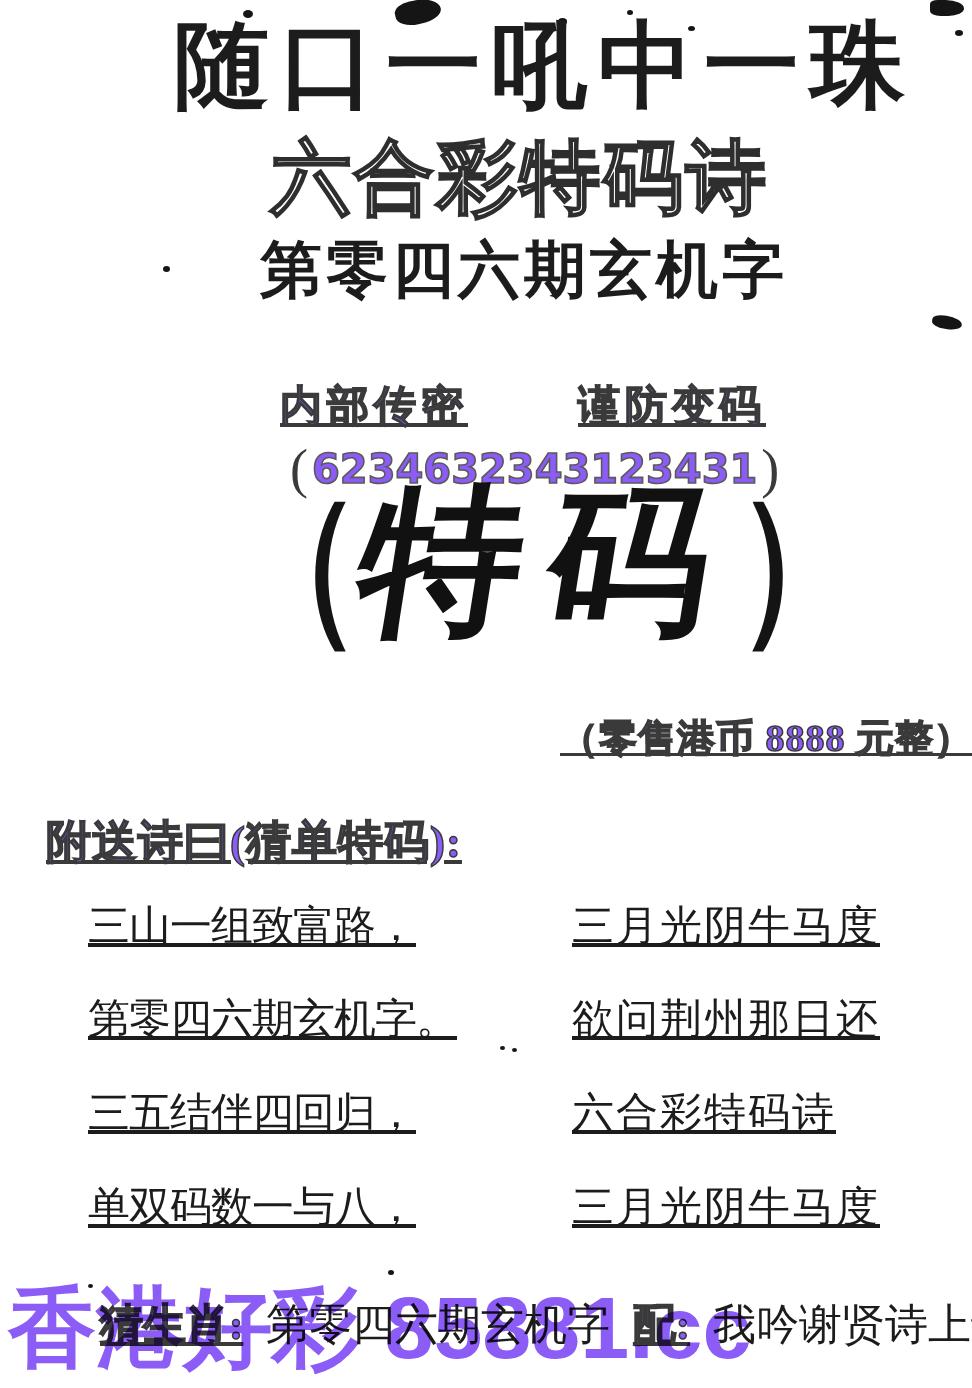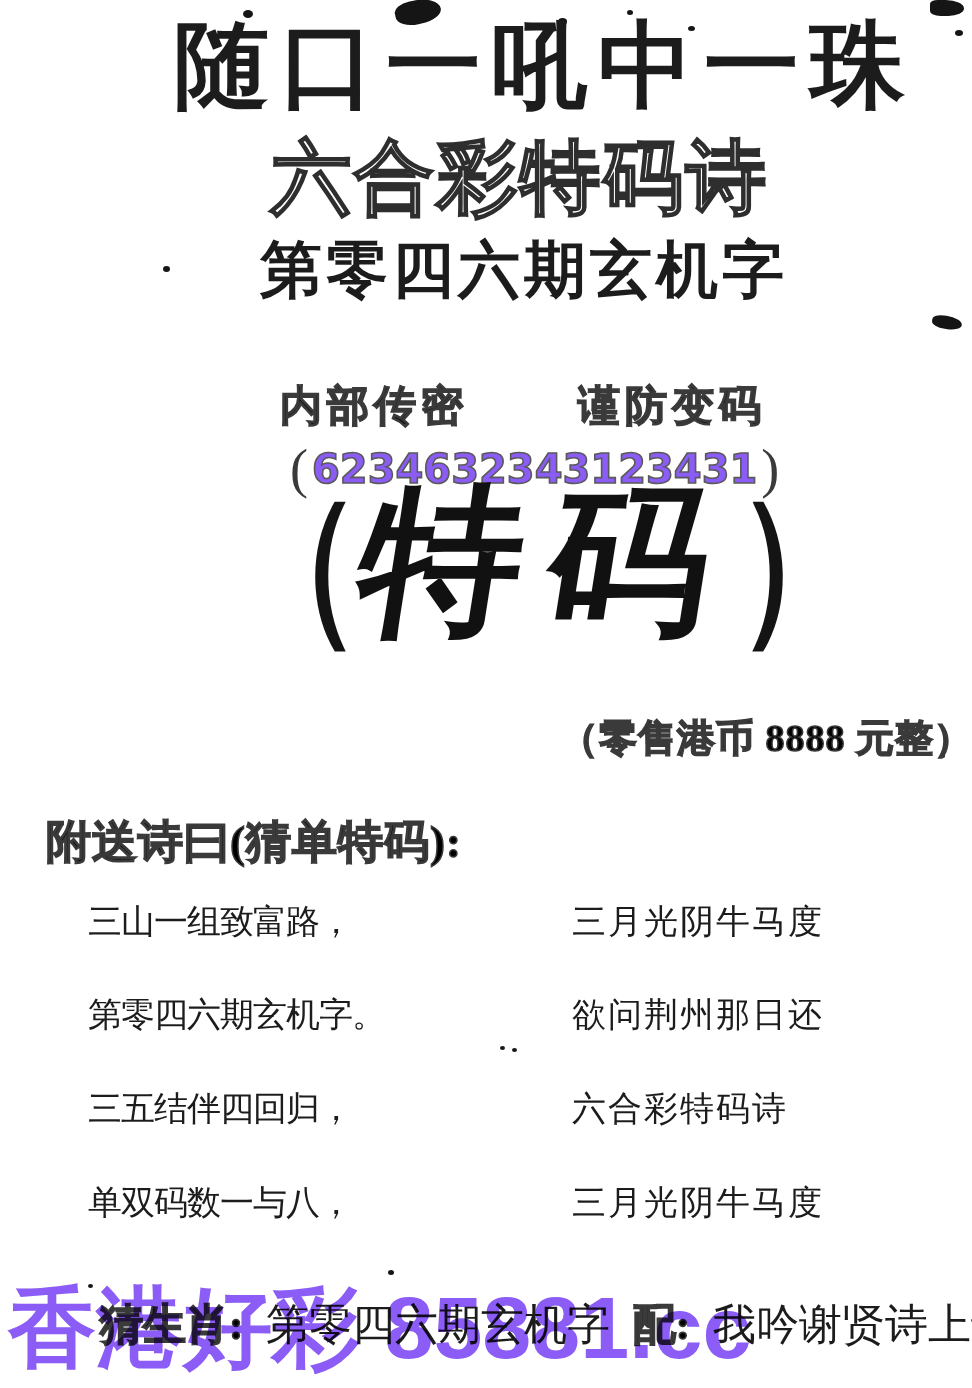--- a/index.html
+++ b/index.html
@@ -10,21 +10,22 @@
   }
   .abs{position:absolute;white-space:nowrap;}
   .ink{color:#1c1c1c;}
   
   .outline{
     color:#ffffff;
     -webkit-text-stroke:2px #2e2e2e;
     text-shadow:0 0 1px #444;
   }
   .outline-thin{
-    color:#000000;
+    color:#8b5cf6;
+    text-decoration:underline;
     -webkit-text-stroke:1.5px #3a3a3a;
   }
   .title1{
     left:150px;top:14px;width:790px;text-align:center;
     font-size:95px;font-weight:700;letter-spacing:11px;line-height:1.1;
   }
   .title2{
     left:34px;top:134px;width:972px;text-align:center;
     font-size:80px;font-weight:700;letter-spacing:3px;line-height:1.1;
   }
@@ -54,21 +55,21 @@
   .bigtext{
     font-size:162px;font-weight:800;color:#111;line-height:1;
     letter-spacing:26px;transform:skewX(-9deg);
   }
   .price{
     left:560px;top:713px;font-size:38px;font-weight:700;letter-spacing:1px;
   }
   .poemhead{
     left:46px;top:812px;font-size:45px;font-weight:700;letter-spacing:1px;
   }
-  .poemline{font-size:34px;line-height:1;}
+  .poemline{font-size:42px;line-height:1;text-decoration:underline;}
   .pl-left{left:88px;letter-spacing:-1px;}
   .pl-right{left:572px;letter-spacing:2px;}
   .r1{top:905px;} .r2{top:998px;} .r3{top:1092px;} .r4{top:1186px;}
   .bottomrow{
     left:100px;top:1303px;font-size:43px;line-height:1;
   }
   .bottomrow .seg{margin-right:12px;}
   .bottomrow .lab{font-weight:700;}
   .watermark{
     left:8px;top:1284px;

